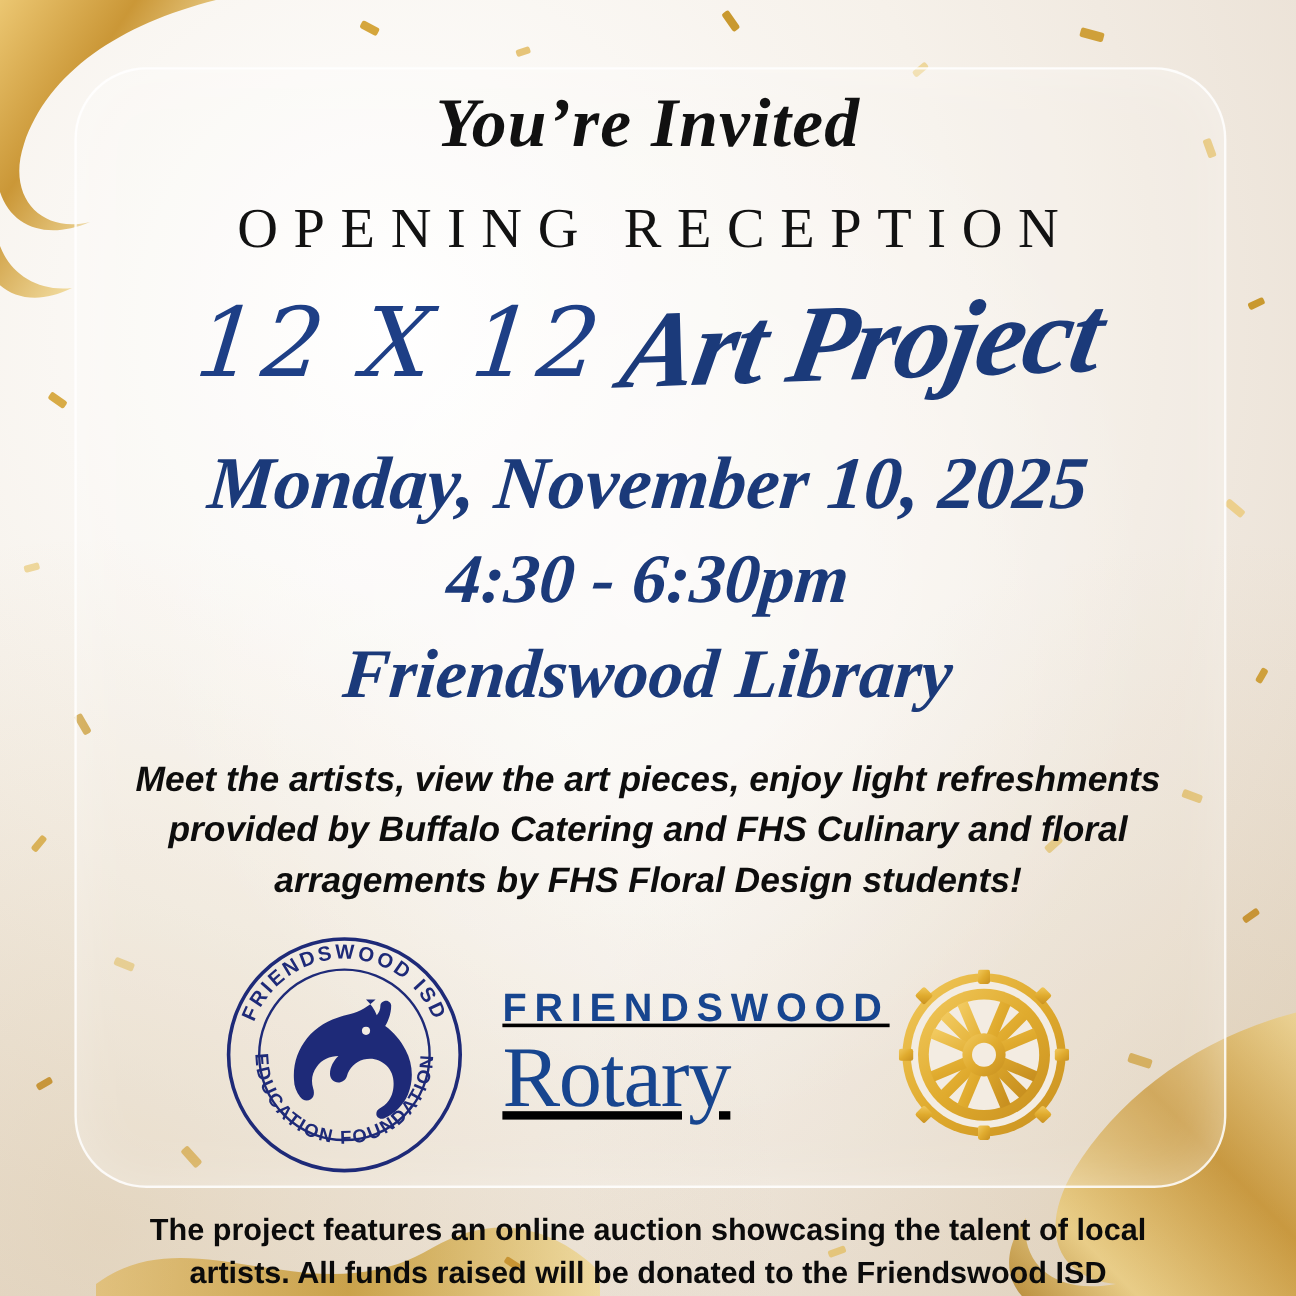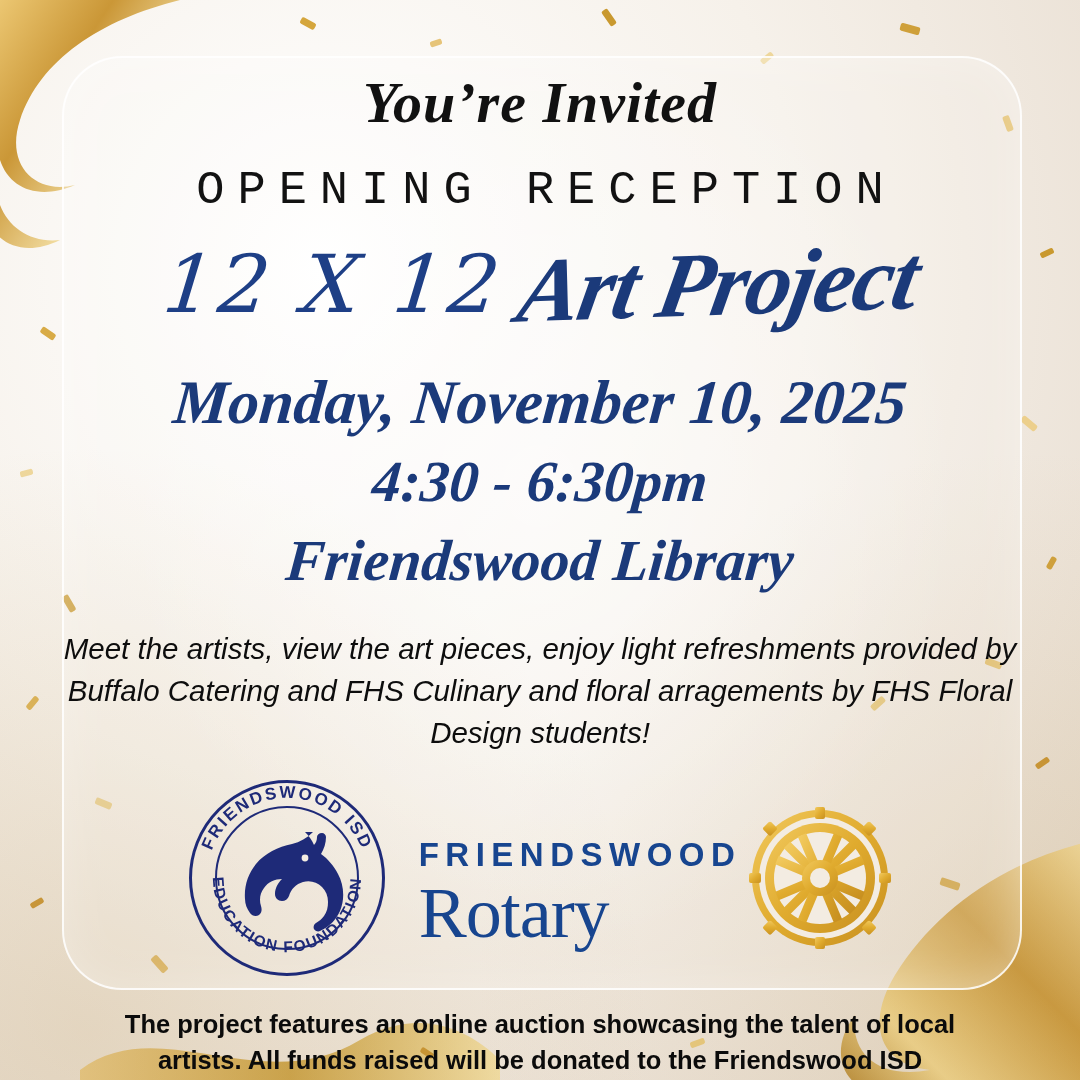--- a/index.html
+++ b/index.html
@@ -71,21 +71,21 @@
     font-style: italic;
     font-weight: bold;
     font-size: 58px;
     color: #111111;
     letter-spacing: 1px;
     padding-top: 74px;
     line-height: 1.0;
   }
 
   .reception {
-    font-family: Liberation Mono, monospace;
+    font-family: Liberation Serif, serif;
     font-size: 47px;
     font-weight: 400;
     color: #121212;
     letter-spacing: 13px;
     margin-top: 32px;
     padding-left: 13px;
     text-align: center;
   }
 
   .title-row {
@@ -142,21 +142,21 @@
     color: #1b3a7a;
     margin-top: 12px;
     transform: skewX(-5deg);
   }
 
   .blurb {
     margin: 34px auto 12px auto;
     width: 960px;
     font-family: "Liberation Sans", sans-serif;
     font-style: italic;
-    font-weight: normal;
+    font-weight: bold;
     font-size: 29.5px;
     line-height: 1.42;
     color: #0d0d0d;
     text-align: center;
   }
 
   
   .logos {
     margin-top: 26px;
     display: flex;
@@ -187,22 +187,23 @@
     position: absolute;
     left: 50%;
     top: 50%;
     transform: translate(-50%, -50%);
     width: 120px;
     height: 120px;
   }
 
   .rotary {
     display: flex;
-    align-items: flex-end;
+    align-items: center;
     gap: 8px;
+    text-decoration: underline;
   }
   .rotary-words {
     text-align: left;
     line-height: 1;
   }
   .rotary-top {
     font-family: "Liberation Sans", sans-serif;
     font-size: 33px;
     font-weight: bold;
     letter-spacing: 6.5px;

